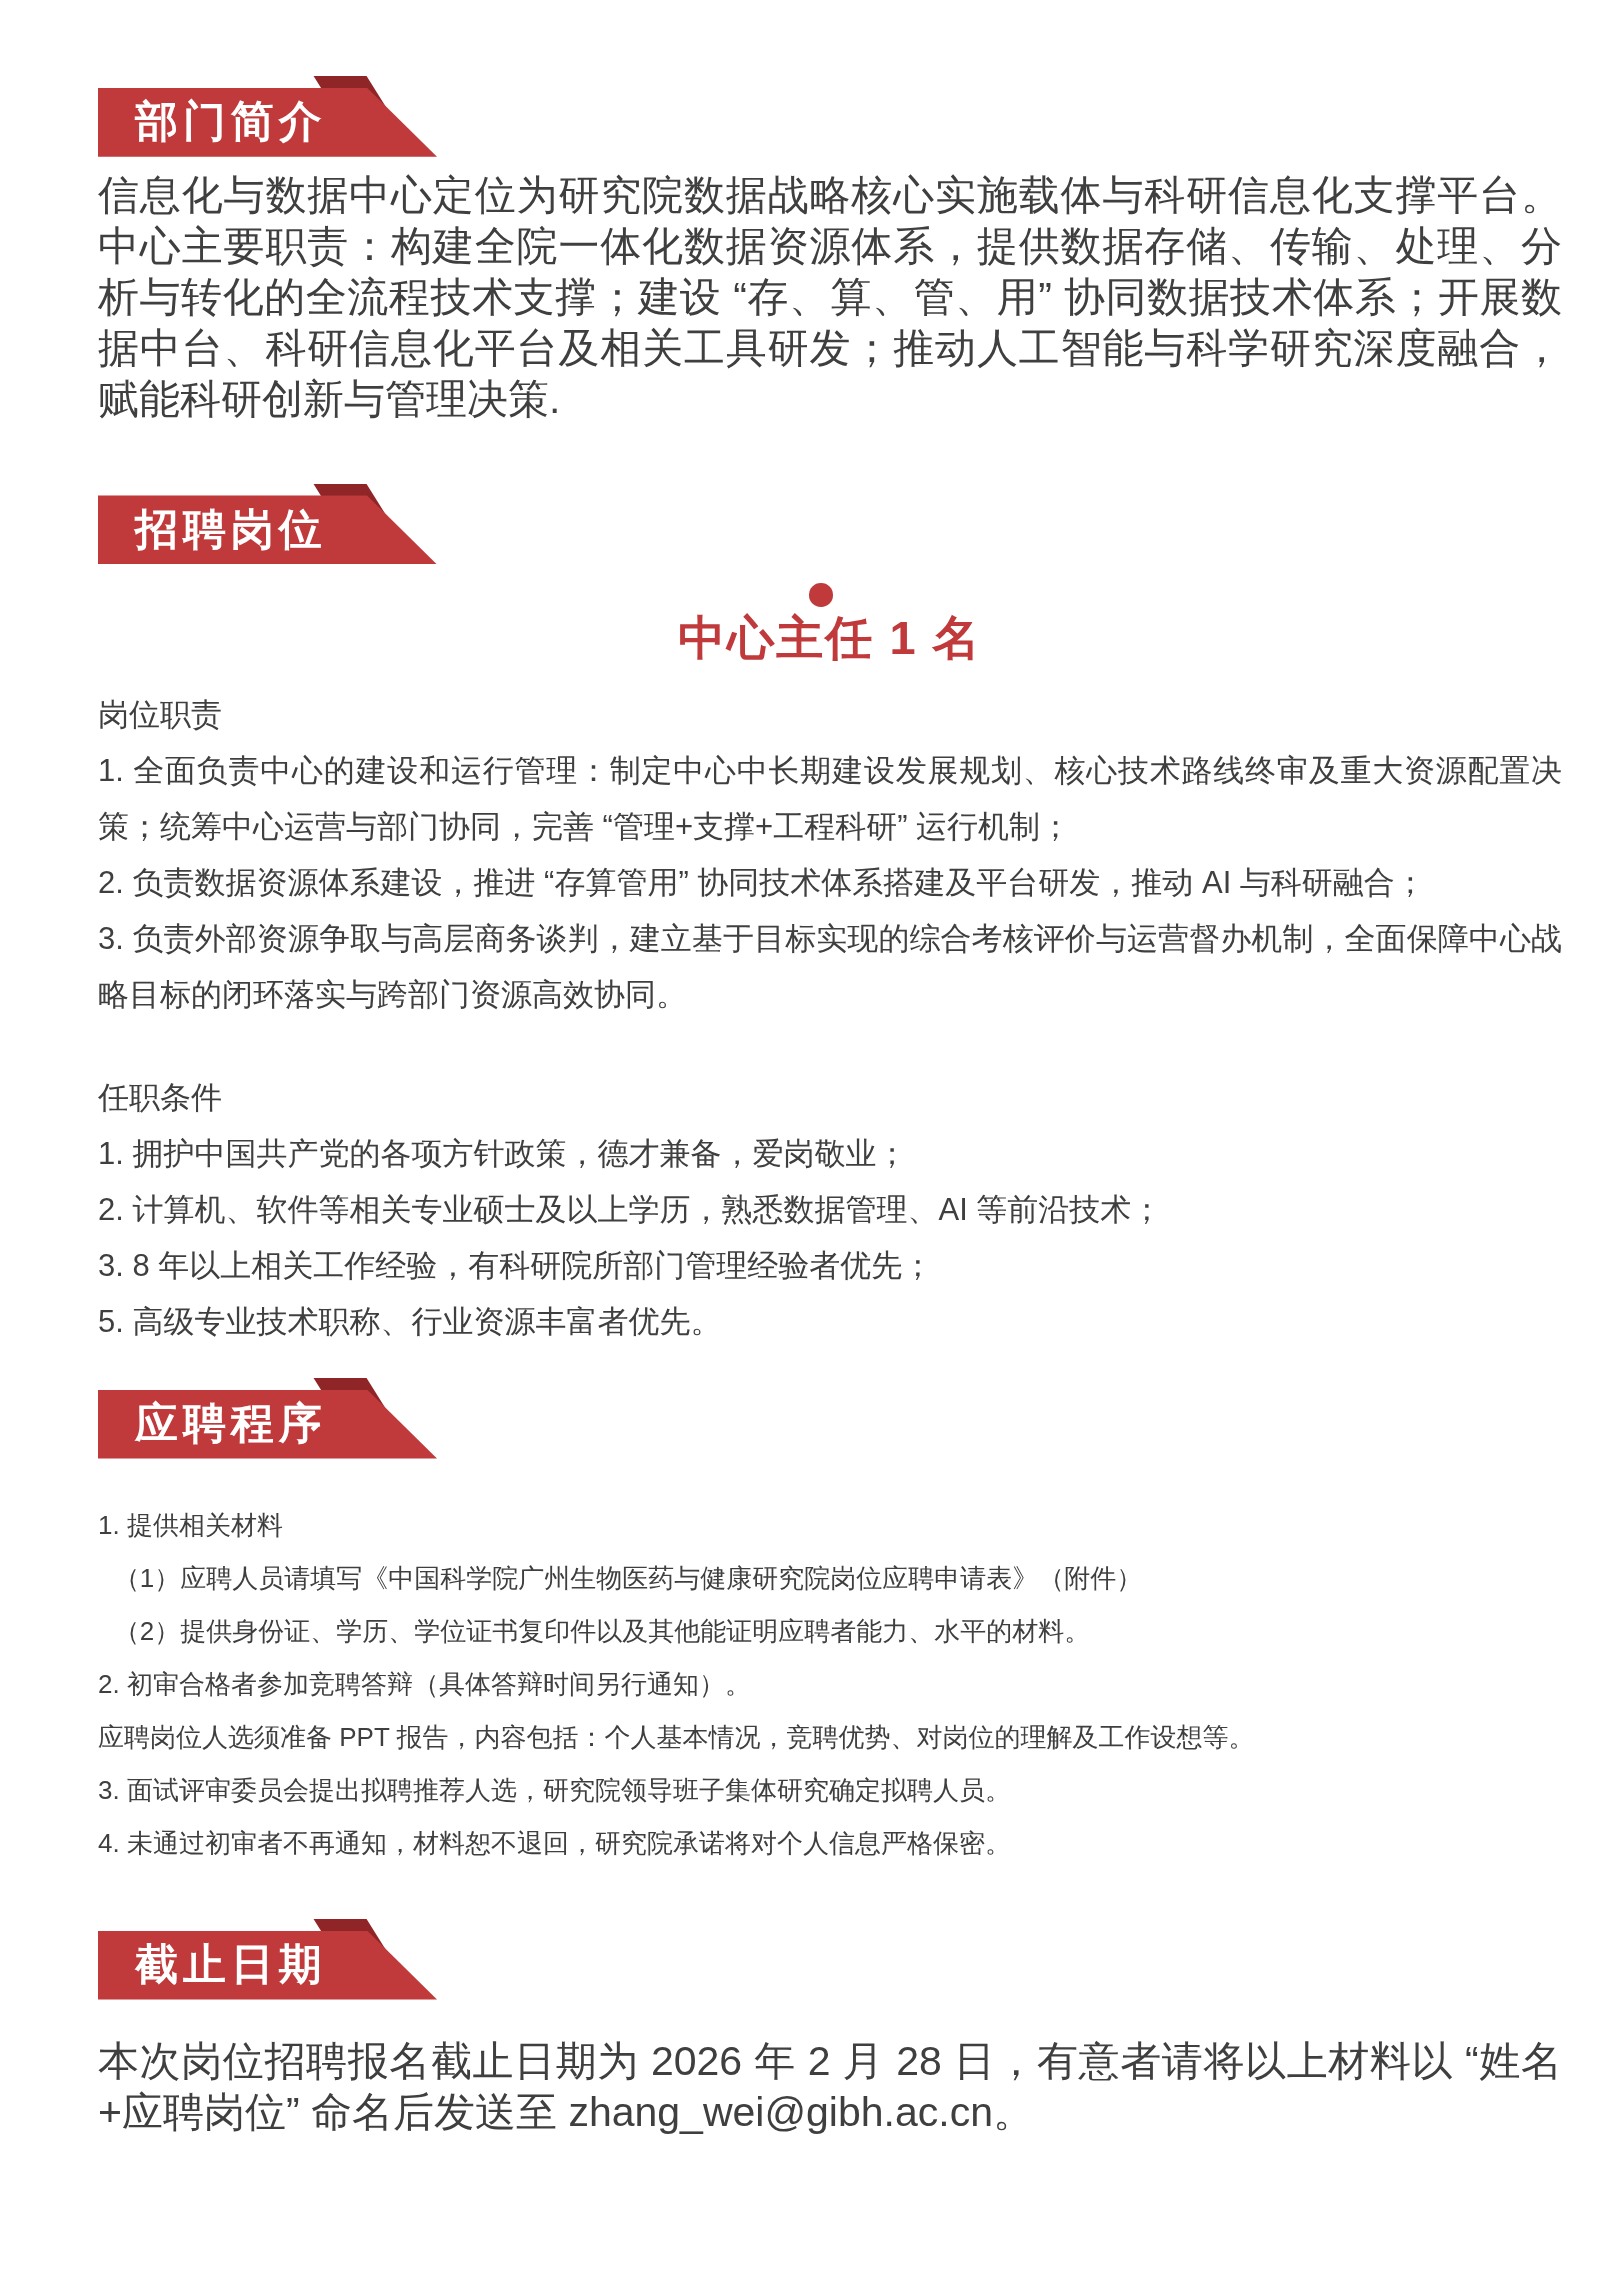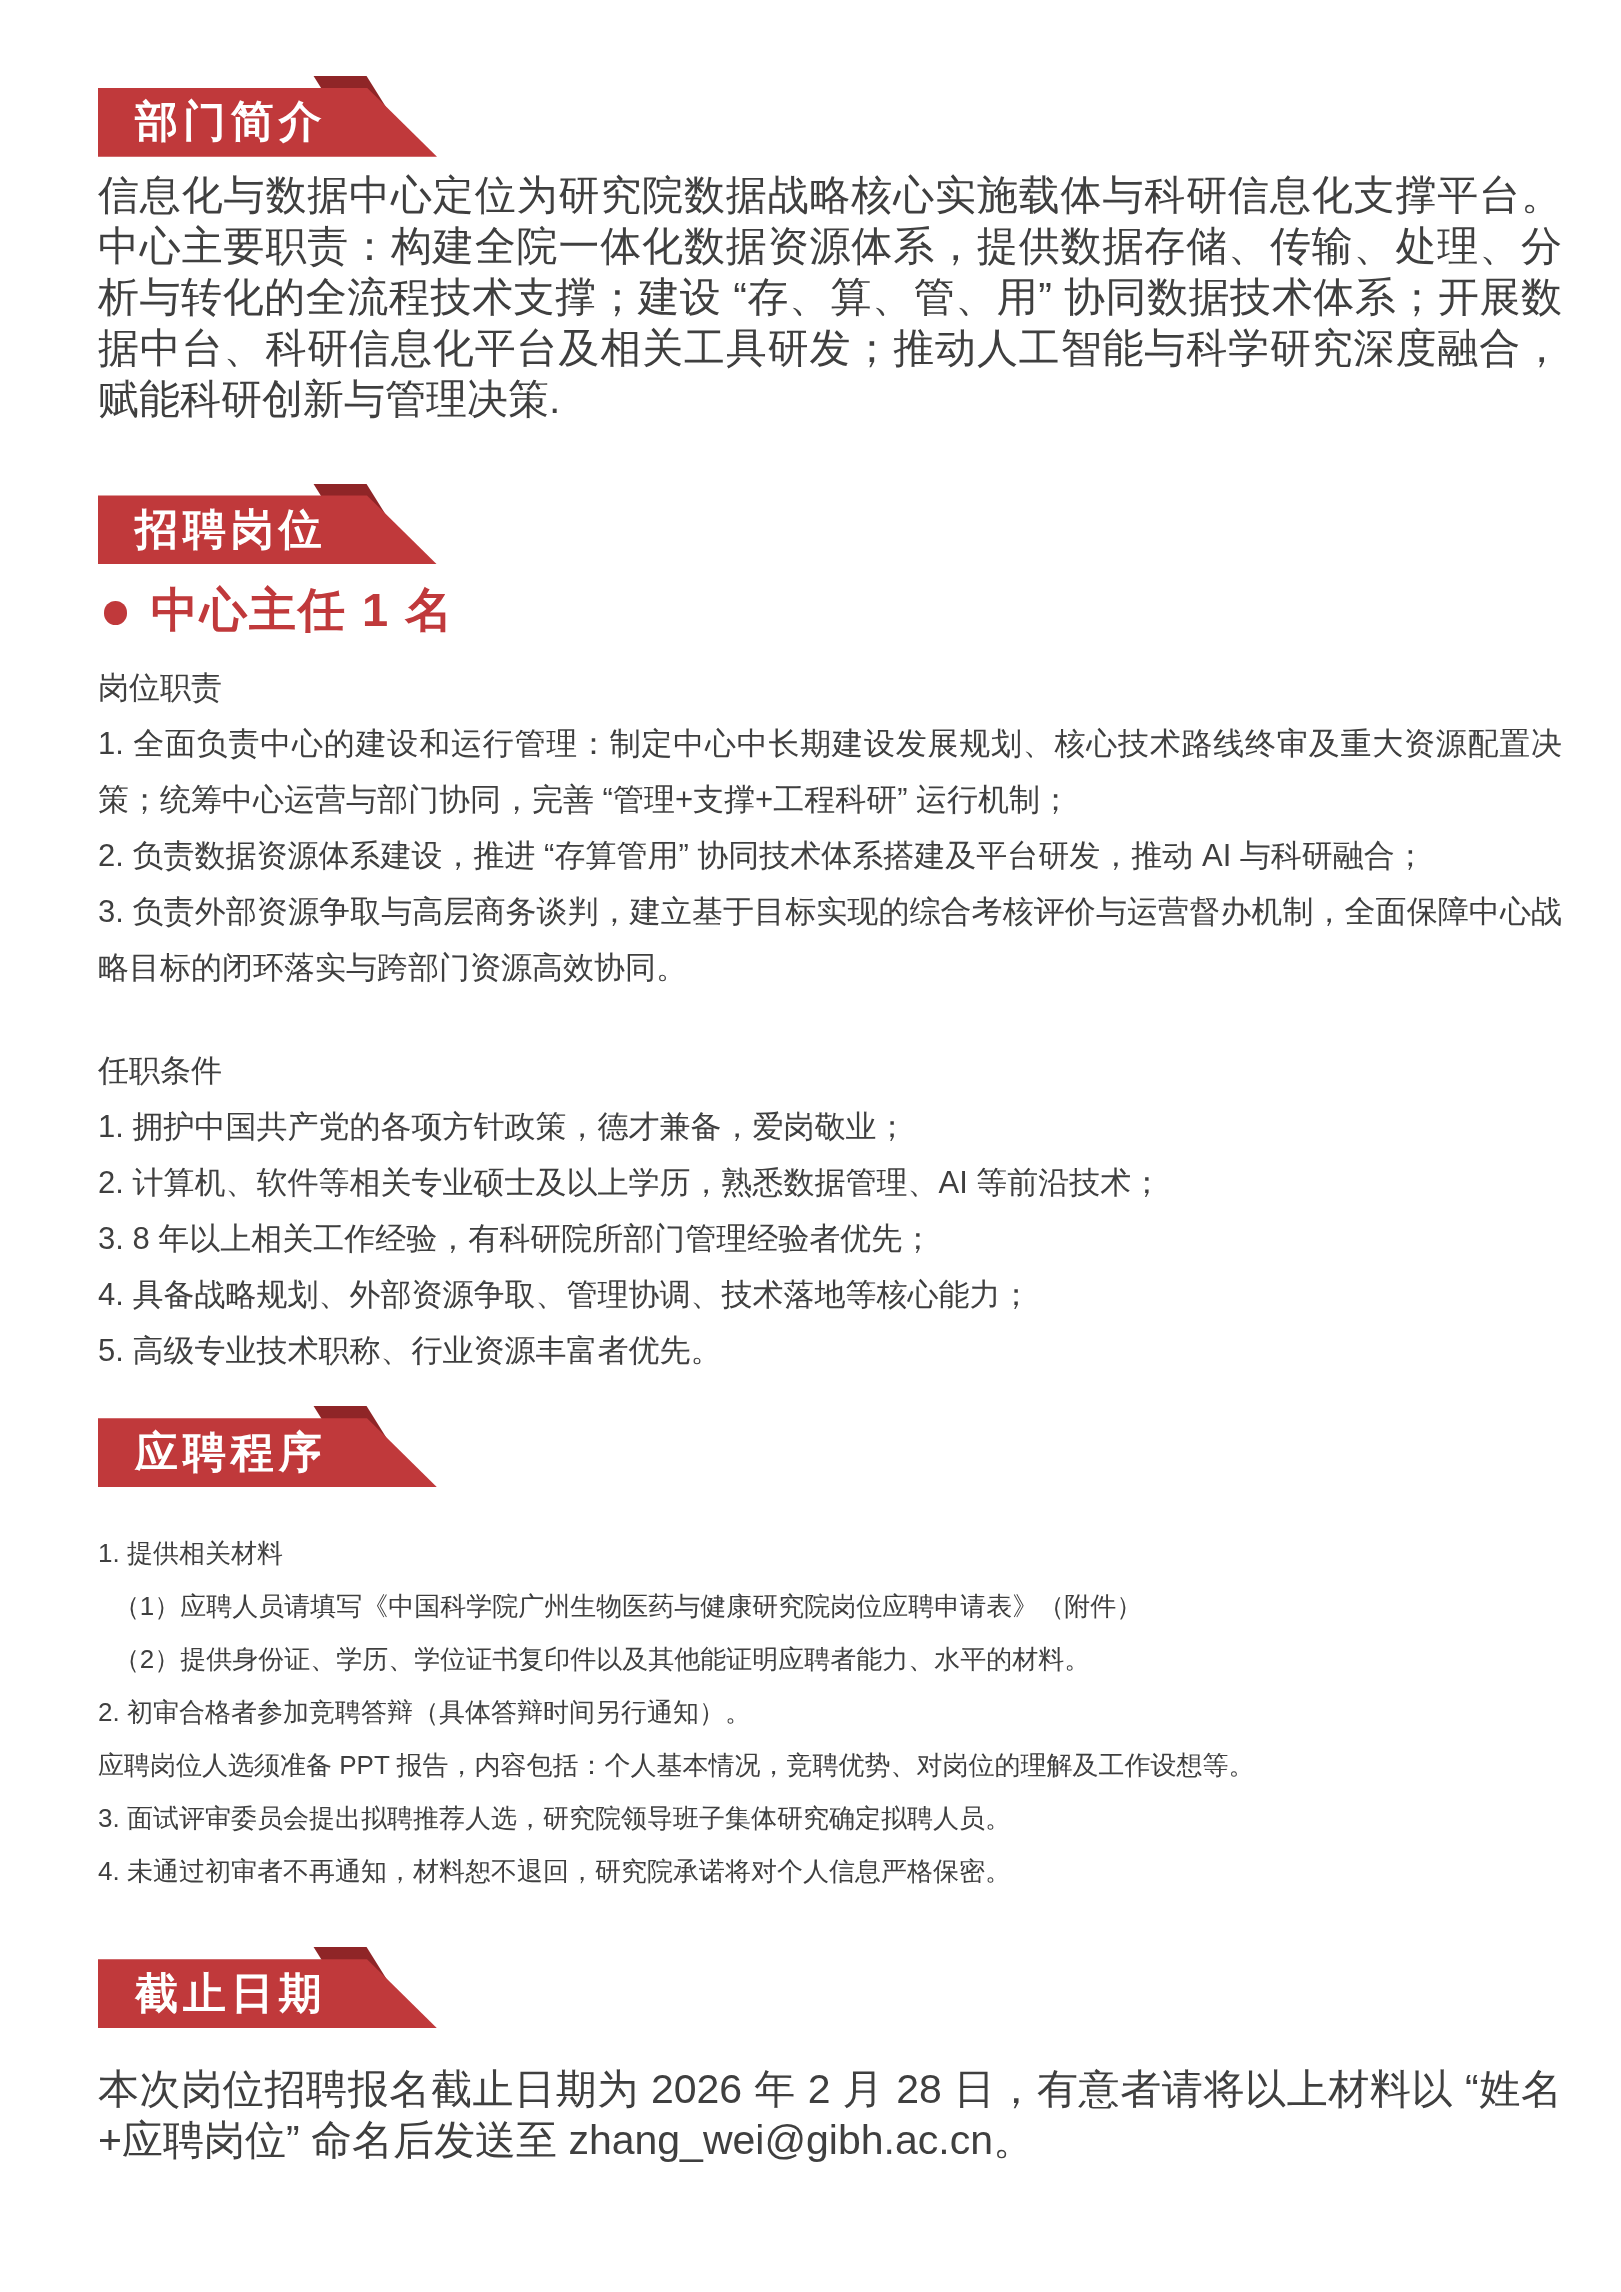--- a/index.html
+++ b/index.html
@@ -36,21 +36,21 @@
 
   
   .para  { font-size: 41px; line-height: 51px; text-align: justify; }
   .item  { font-size: 31px; line-height: 56px; text-align: justify; }
   .step  { font-size: 26px; line-height: 53px; }
   .step.indent { padding-left: 15.7px; }
 
   .intro-para { margin-top: 13.7px; }
 
   .section-positions { margin-top: 59px; }
-  .pos-title { display: flex; align-items: center; margin-top: 15.7px; }
+  .pos-title { display: flex; align-items: center; margin-top: 15.7px; flex-direction: column; }
   .pos-title .dot {
     width: 23.5px; height: 23.5px; border-radius: 50%;
     background: var(--accent-red, #c0393b);
     margin: 3.9px 23.5px 0 5.9px; flex: 0 0 auto;
   }
   .pos-title .txt {
     color: var(--accent-red, #c0393b);
     font-size: 47px; font-weight: bold; letter-spacing: 2px;
   }
   .duties-heading { margin-top: 17.6px; }
@@ -95,21 +95,20 @@
       <p class="item">1. 全面负责中心的建设和运行管理：制定中心中长期建设发展规划、核心技术路线终审及重大资源配置决策；统筹中心运营与部门协同，完善 “管理+支撑+工程科研” 运行机制；</p>
       <p class="item">2. 负责数据资源体系建设，推进 “存算管用” 协同技术体系搭建及平台研发，推动 AI 与科研融合；</p>
       <p class="item">3. 负责外部资源争取与高层商务谈判，建立基于目标实现的综合考核评价与运营督办机制，全面保障中心战略目标的闭环落实与跨部门资源高效协同。</p>
     </div>
 
     <p class="item reqs-heading">任职条件</p>
     <div>
       <p class="item">1. 拥护中国共产党的各项方针政策，德才兼备，爱岗敬业；</p>
       <p class="item">2. 计算机、软件等相关专业硕士及以上学历，熟悉数据管理、AI 等前沿技术；</p>
       <p class="item">3. 8 年以上相关工作经验，有科研院所部门管理经验者优先；</p>
-      <p class="item">4. 具备战略规划、外部资源争取、管理协调、技术落地等核心能力；</p>
       <p class="item">5. 高级专业技术职称、行业资源丰富者优先。</p>
     </div>
   </section>
 
   <section class="section-procedure">
     <div class="ribbon">
       <div class="fold"></div>
       <div class="face">
         <span>应聘程序</span>
       </div>

